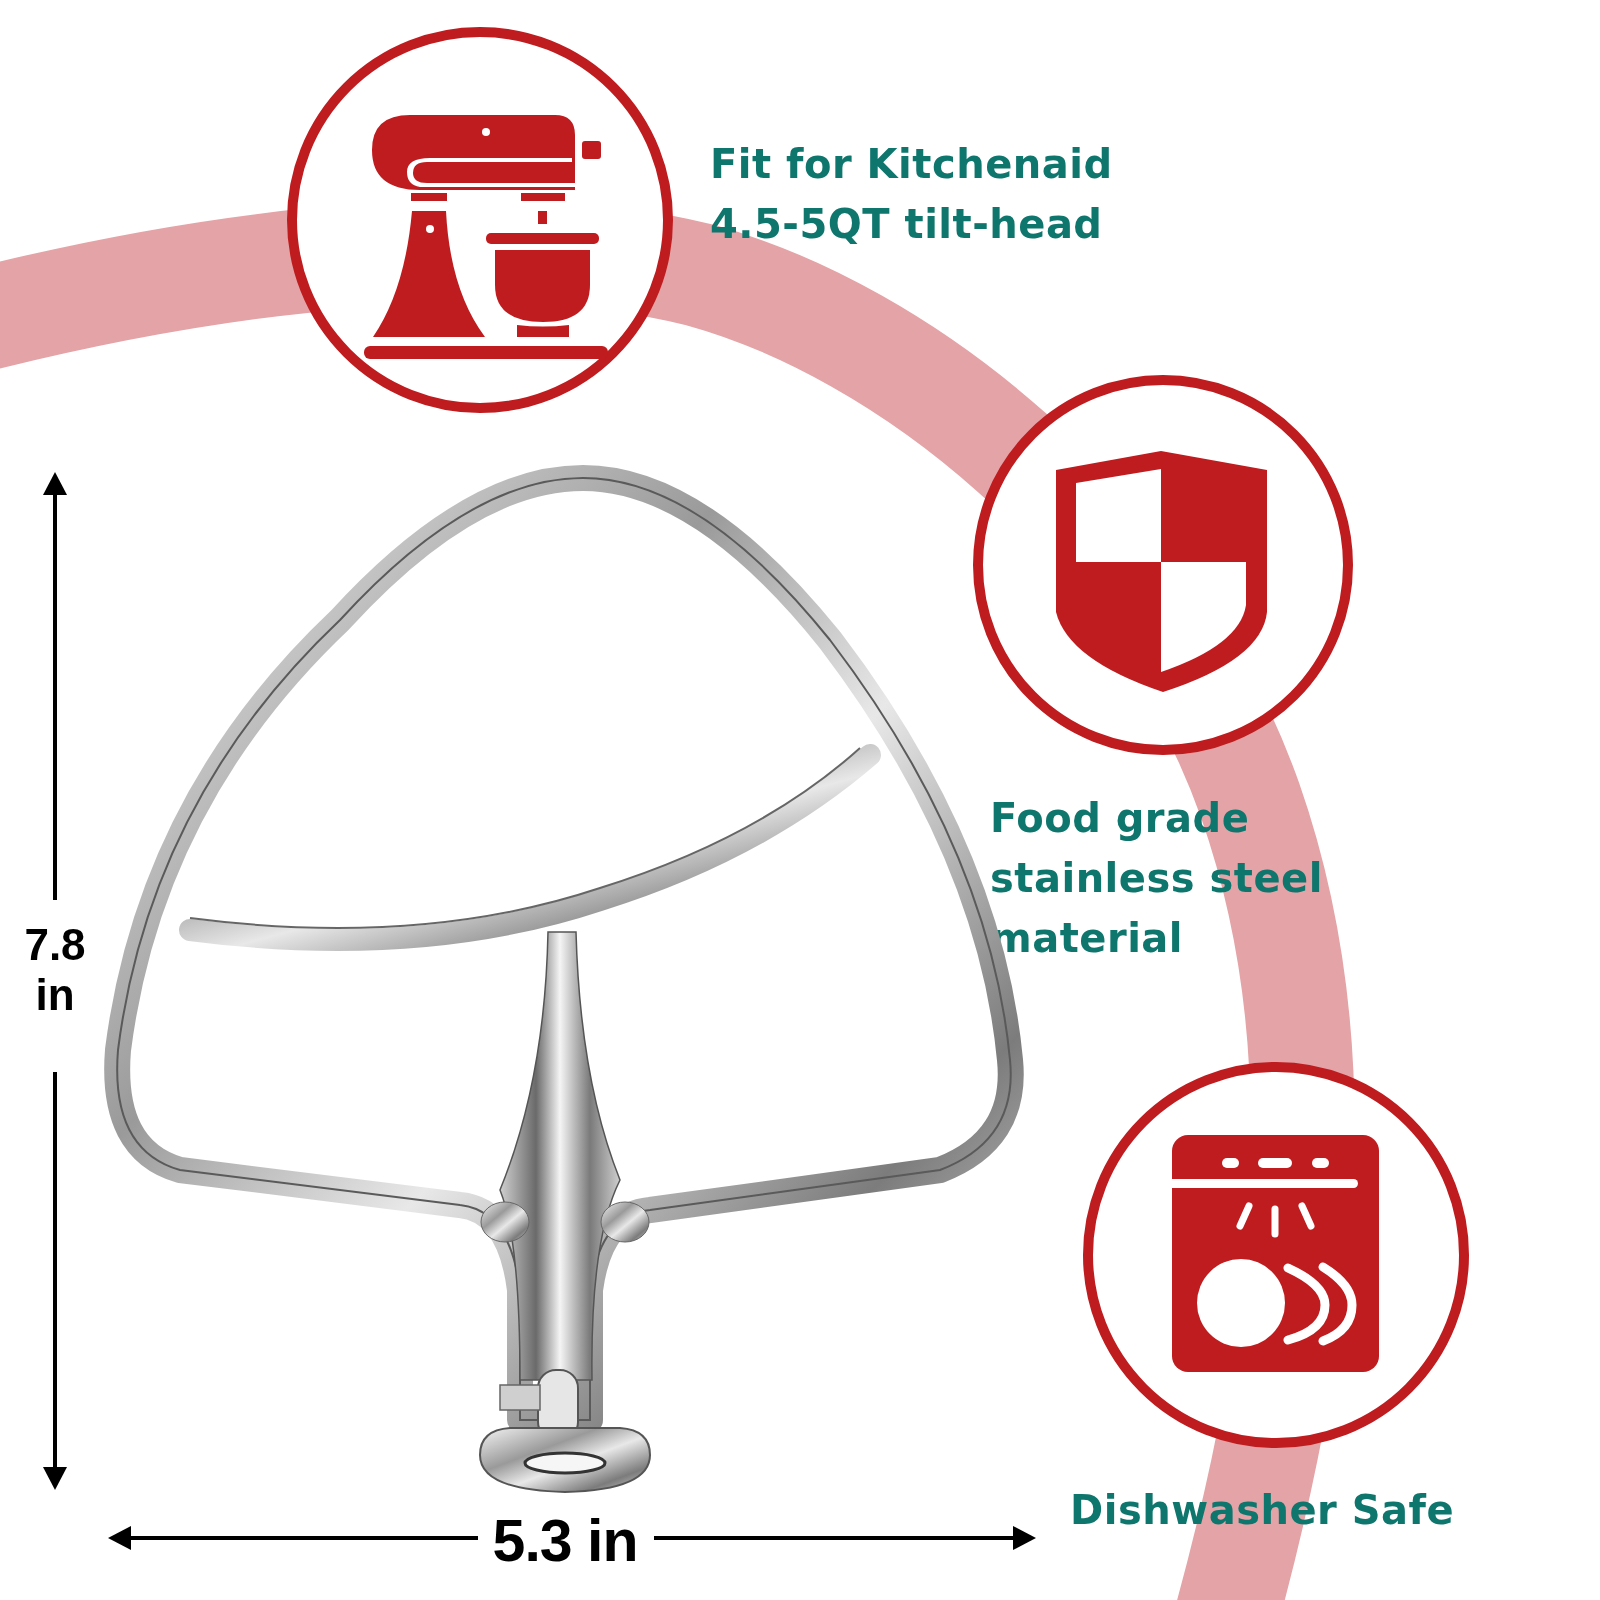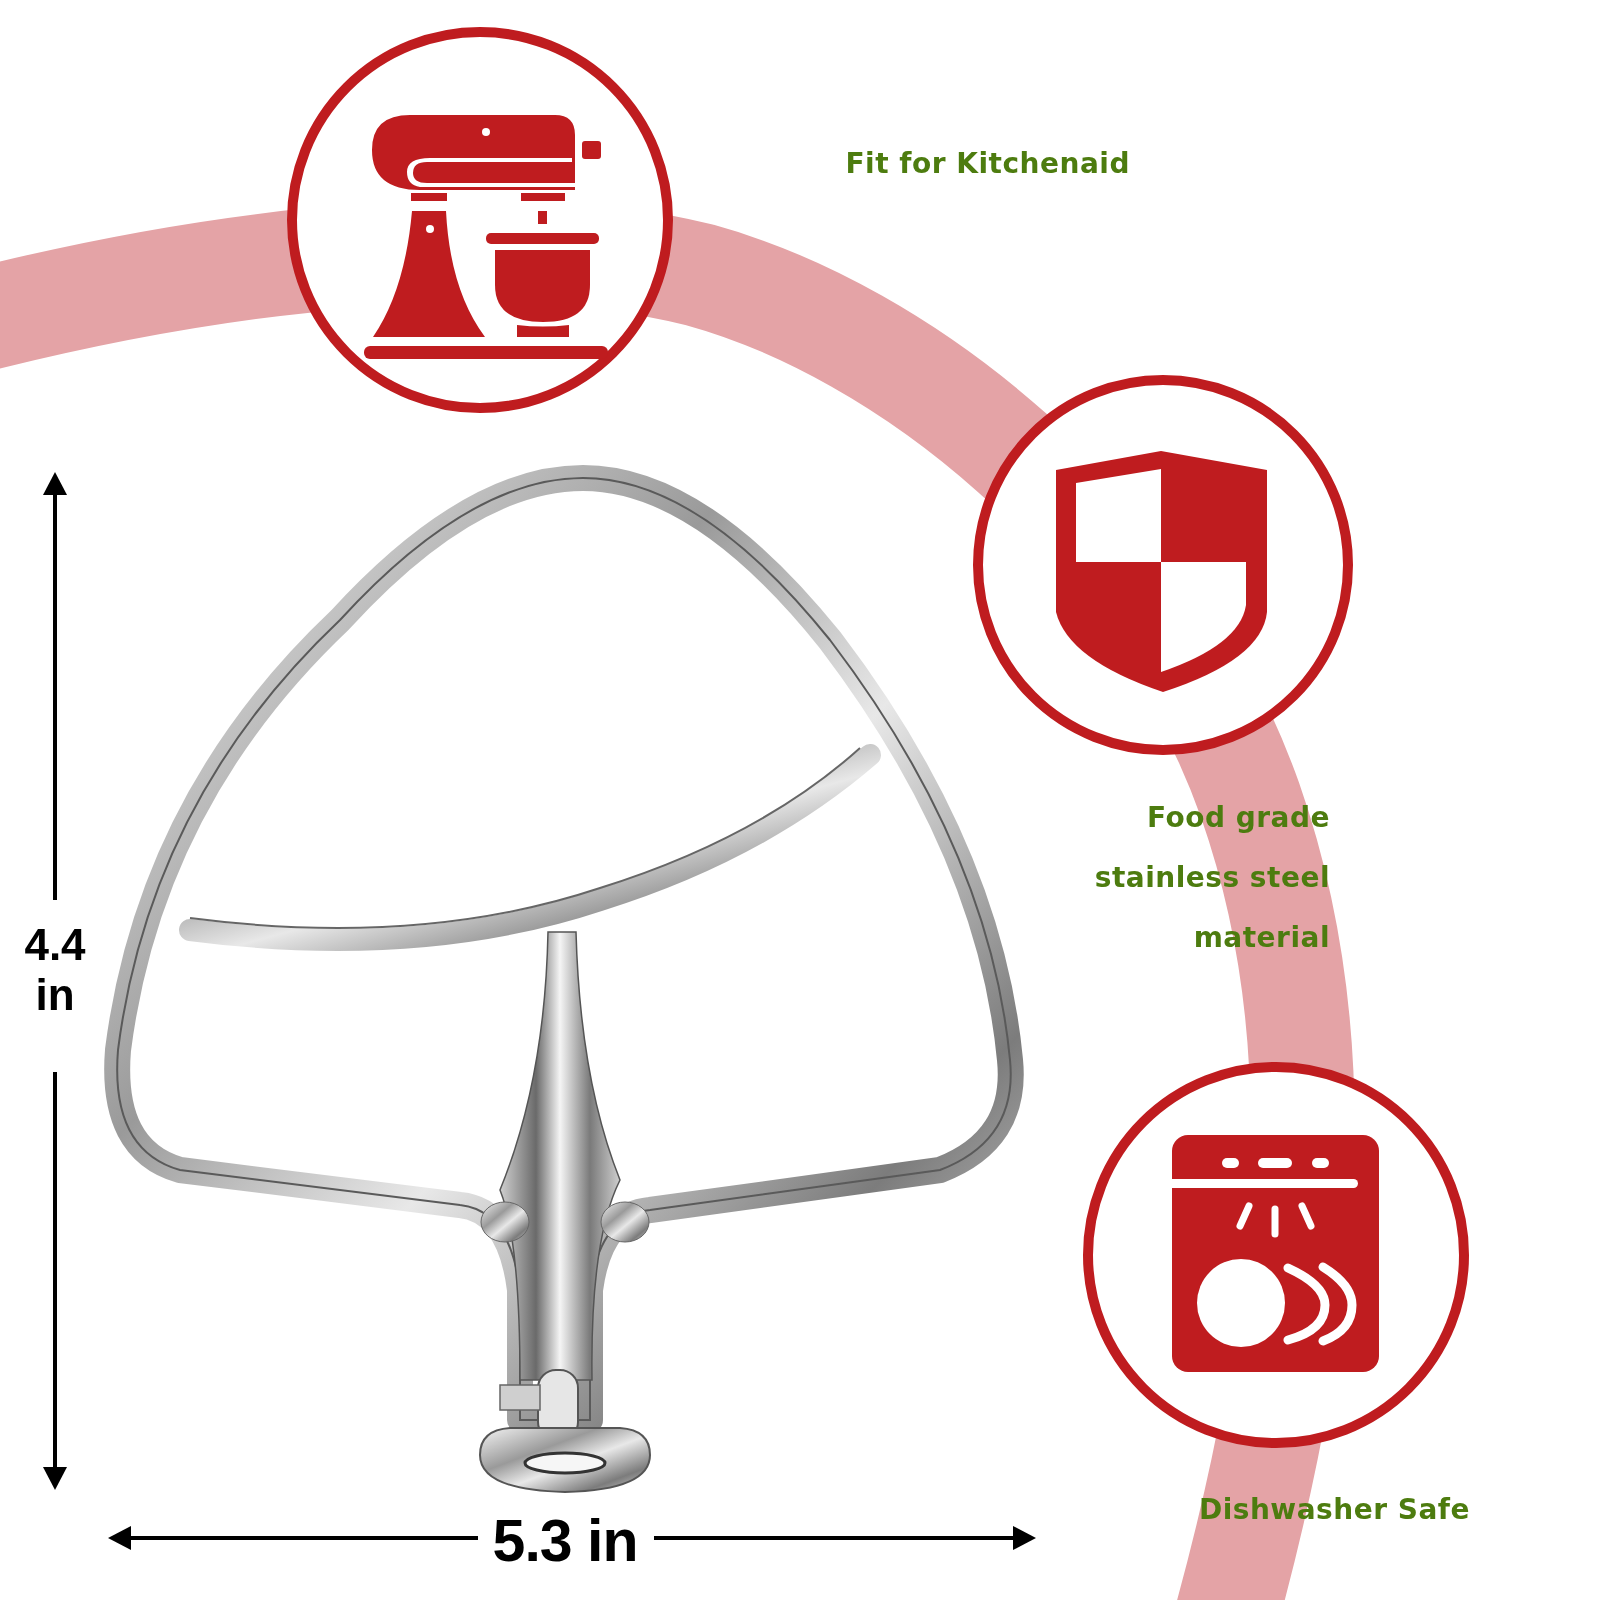--- a/index.html
+++ b/index.html
@@ -1,22 +1,22 @@
 <!DOCTYPE html>
 <html><head>
 <meta charset="utf-8">
 <style>
   html, body { margin: 0; padding: 0; background: #ffffff; }
   body { width: 1600px; height: 1600px; position: relative; overflow: hidden; font-family: "DejaVu Sans", sans-serif; }
   .canvas { position: absolute; inset: 0; width: 1600px; height: 1600px; }
   svg.layer { position: absolute; left: 0; top: 0; }
   .feature-text {
-    position: absolute; text-align: right; color: #4d7c0f;
+    position: absolute; text-align: left; color: #0f766e;
     font-family: "DejaVu Sans", sans-serif; font-weight: bold;
-    font-size: 28px; line-height: 60px; letter-spacing: 0.5px;
+    font-size: 40px; line-height: 60px; letter-spacing: 0.5px;
   }
   .feature-text span { display: block; }
   .dim-label {
     position: absolute; color: #000; font-family: "Liberation Sans", sans-serif;
     font-weight: bold; text-align: center;
   }
   .dim-v { left: 10px; top: 920px; width: 90px; font-size: 44px; line-height: 50px; }
   .dim-h { left: 490px; top: 1516px; width: 150px; font-size: 59px; line-height: 50px; letter-spacing: -1px; }
 </style>
 </head>
@@ -70,20 +70,21 @@
       <line x1="1275" y1="1209" x2="1275" y2="1234" stroke="#ffffff" stroke-width="7" stroke-linecap="round"></line>
       <line x1="1302" y1="1206" x2="1311" y2="1226" stroke="#ffffff" stroke-width="7" stroke-linecap="round"></line>
       <circle cx="1241" cy="1303" r="44" fill="#ffffff"></circle>
       <path d="M 1288 1268 Q 1325 1285 1325 1305 Q 1325 1330 1288 1340" fill="none" stroke="#ffffff" stroke-width="9" stroke-linecap="round"></path>
       <path d="M 1323 1267 Q 1352 1285 1352 1305 Q 1352 1330 1323 1341" fill="none" stroke="#ffffff" stroke-width="9" stroke-linecap="round"></path>
     </g>
   </svg>
 
   <div class="feature-text" style="left:710px; top:134px; width:420px;">
     <span>Fit for Kitchenaid</span>
+    <span>4.5-5QT tilt-head</span>
   </div>
   <div class="feature-text" style="left:1070px; top:1480px; width:400px;">
     <span>Dishwasher Safe</span>
   </div>
   <div class="feature-text" style="left:990px; top:788px; width:340px;">
     <span>Food grade</span>
     <span>stainless steel</span>
     <span>material</span>
   </div>
 
@@ -96,21 +97,21 @@
     </g>
     <g fill="#000" stroke="#000">
       <line x1="125" y1="1538" x2="478" y2="1538" stroke-width="4"></line>
       <line x1="654" y1="1538" x2="1020" y2="1538" stroke-width="4"></line>
       <polygon points="108,1538 131,1526 131,1550" stroke="none"></polygon>
       <polygon points="1036,1538 1013,1526 1013,1550" stroke="none"></polygon>
     </g>
   </svg>
 
   <div class="dim-label dim-v">
-    <div>4.4</div>
+    <div>7.8</div>
     <div>in</div>
   </div>
   <div class="dim-label dim-h">5.3 in</div>
 
   <svg class="layer" width="1600" height="1600" viewBox="0 0 1600 1600">
     <defs>
       <linearGradient id="steel" x1="0" y1="0" x2="1" y2="1">
         <stop offset="0" stop-color="#f4f4f4"></stop>
         <stop offset="0.35" stop-color="#9a9a9a"></stop>
         <stop offset="0.55" stop-color="#e8e8e8"></stop>

